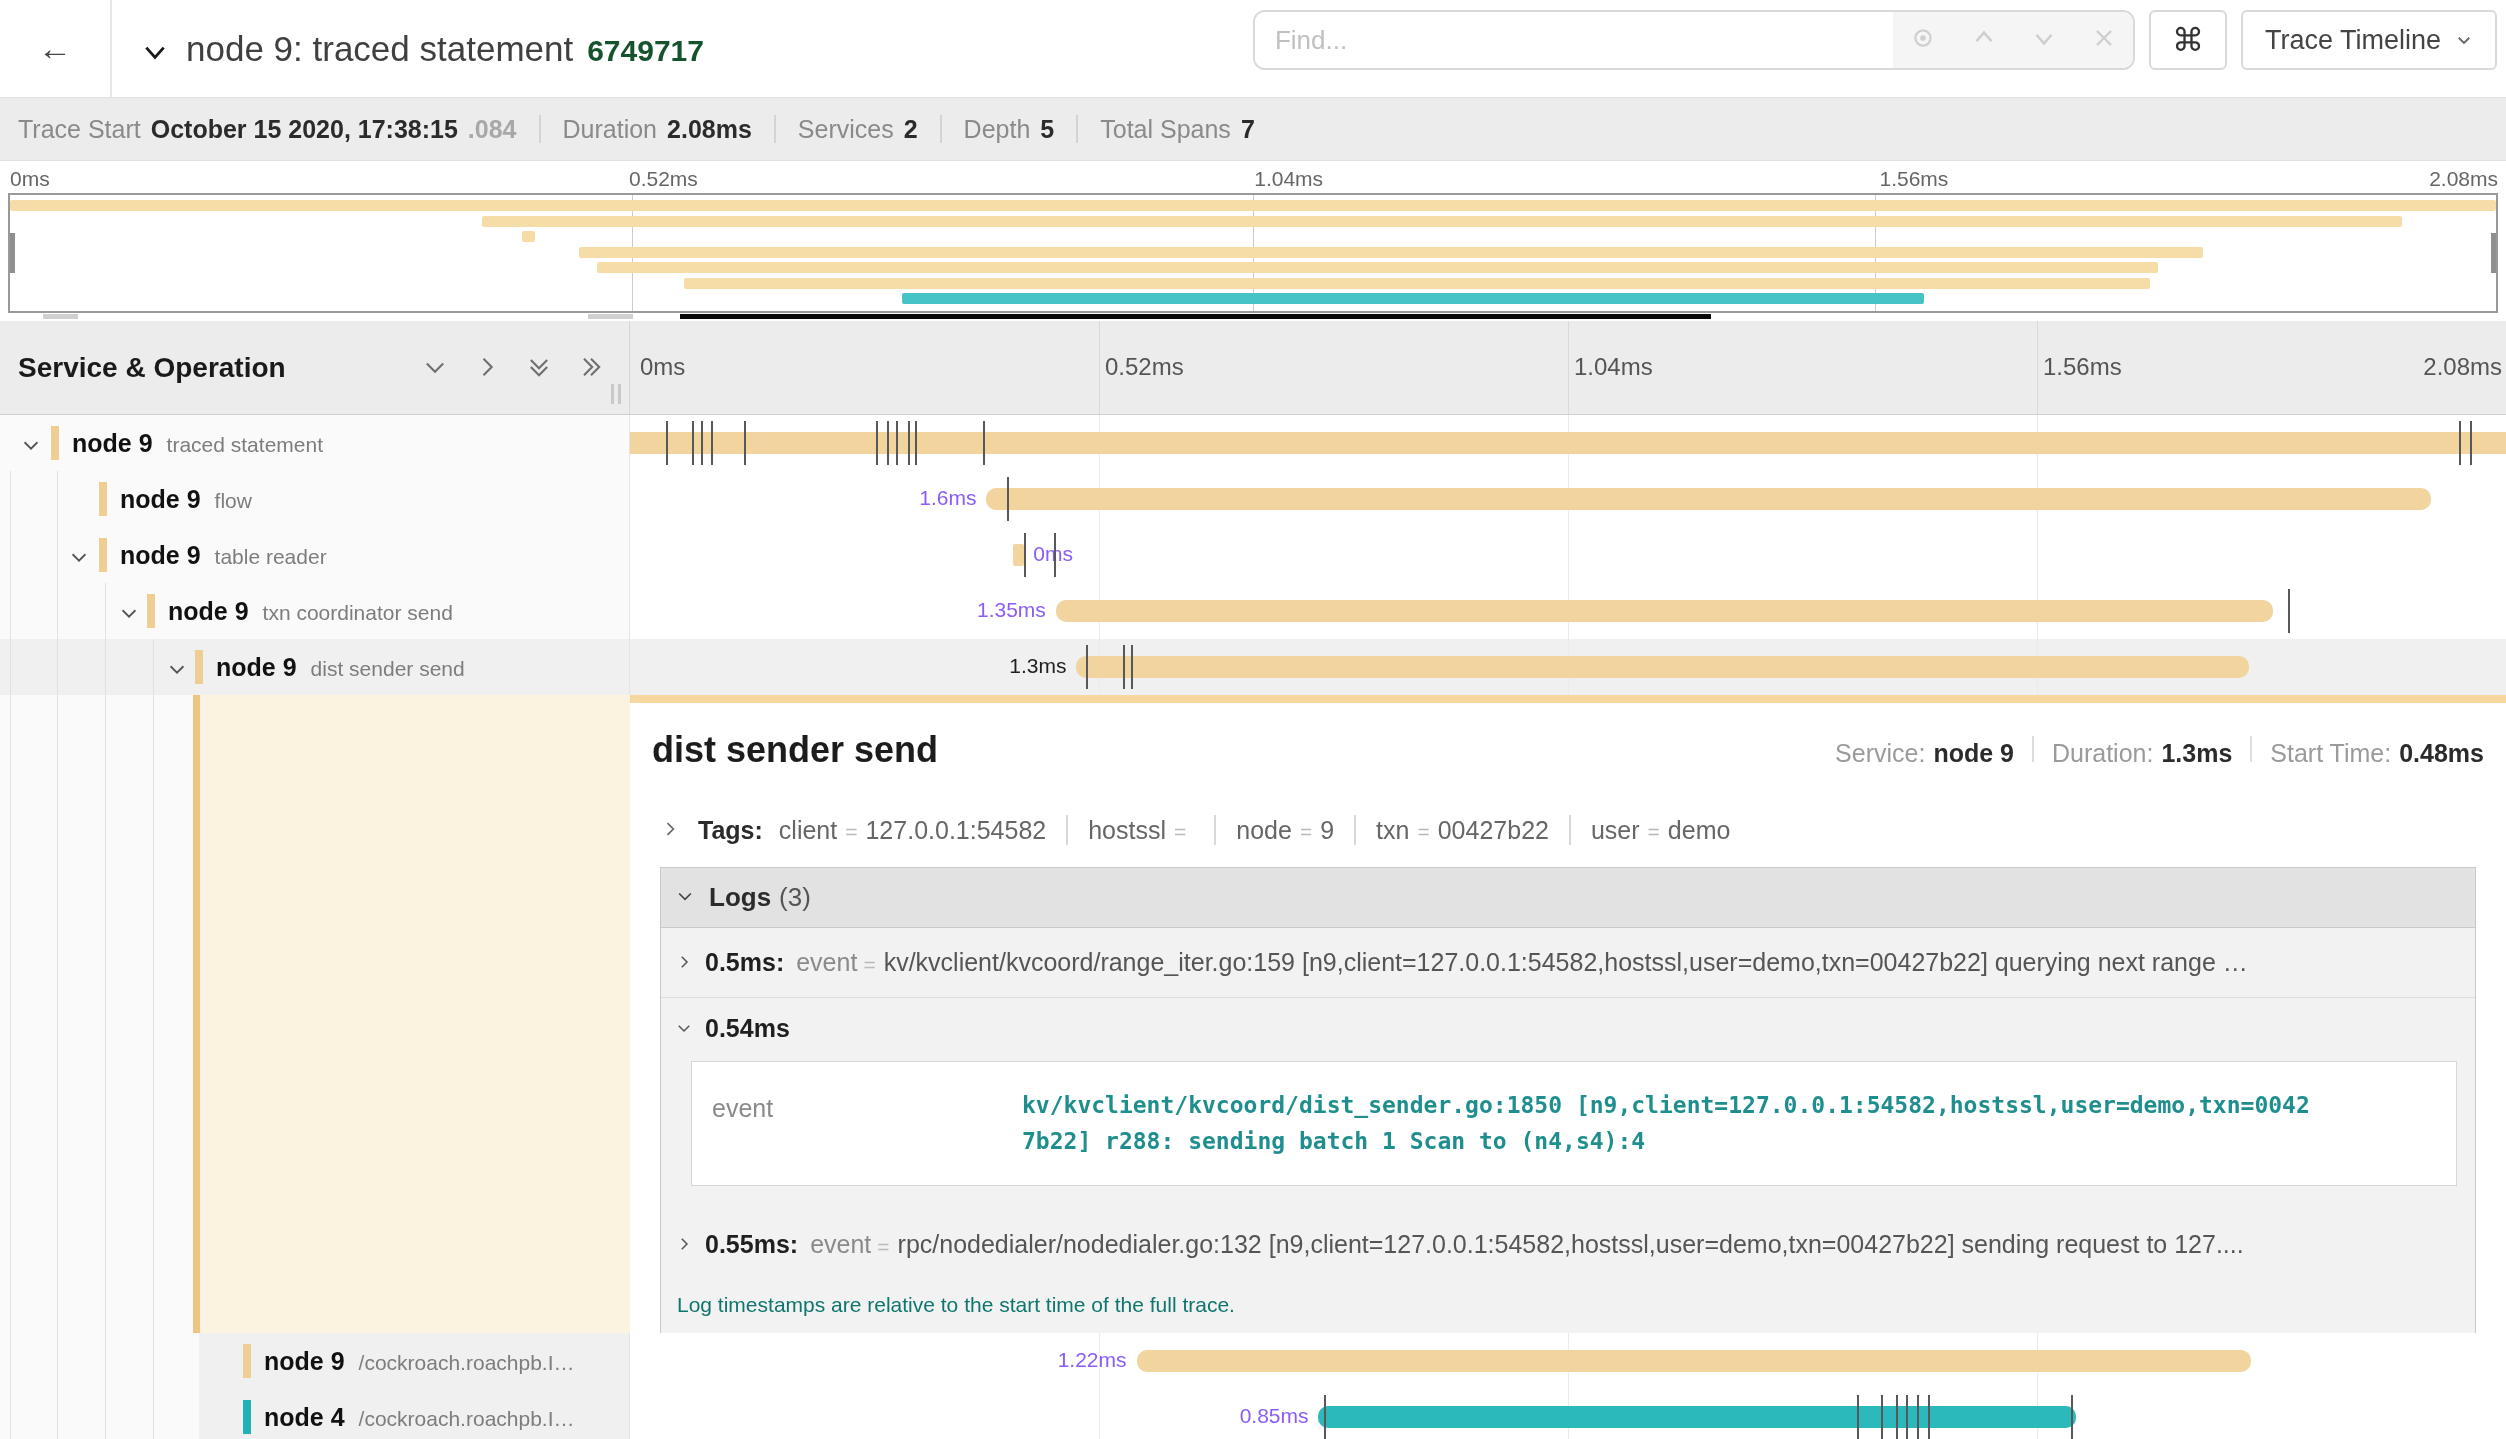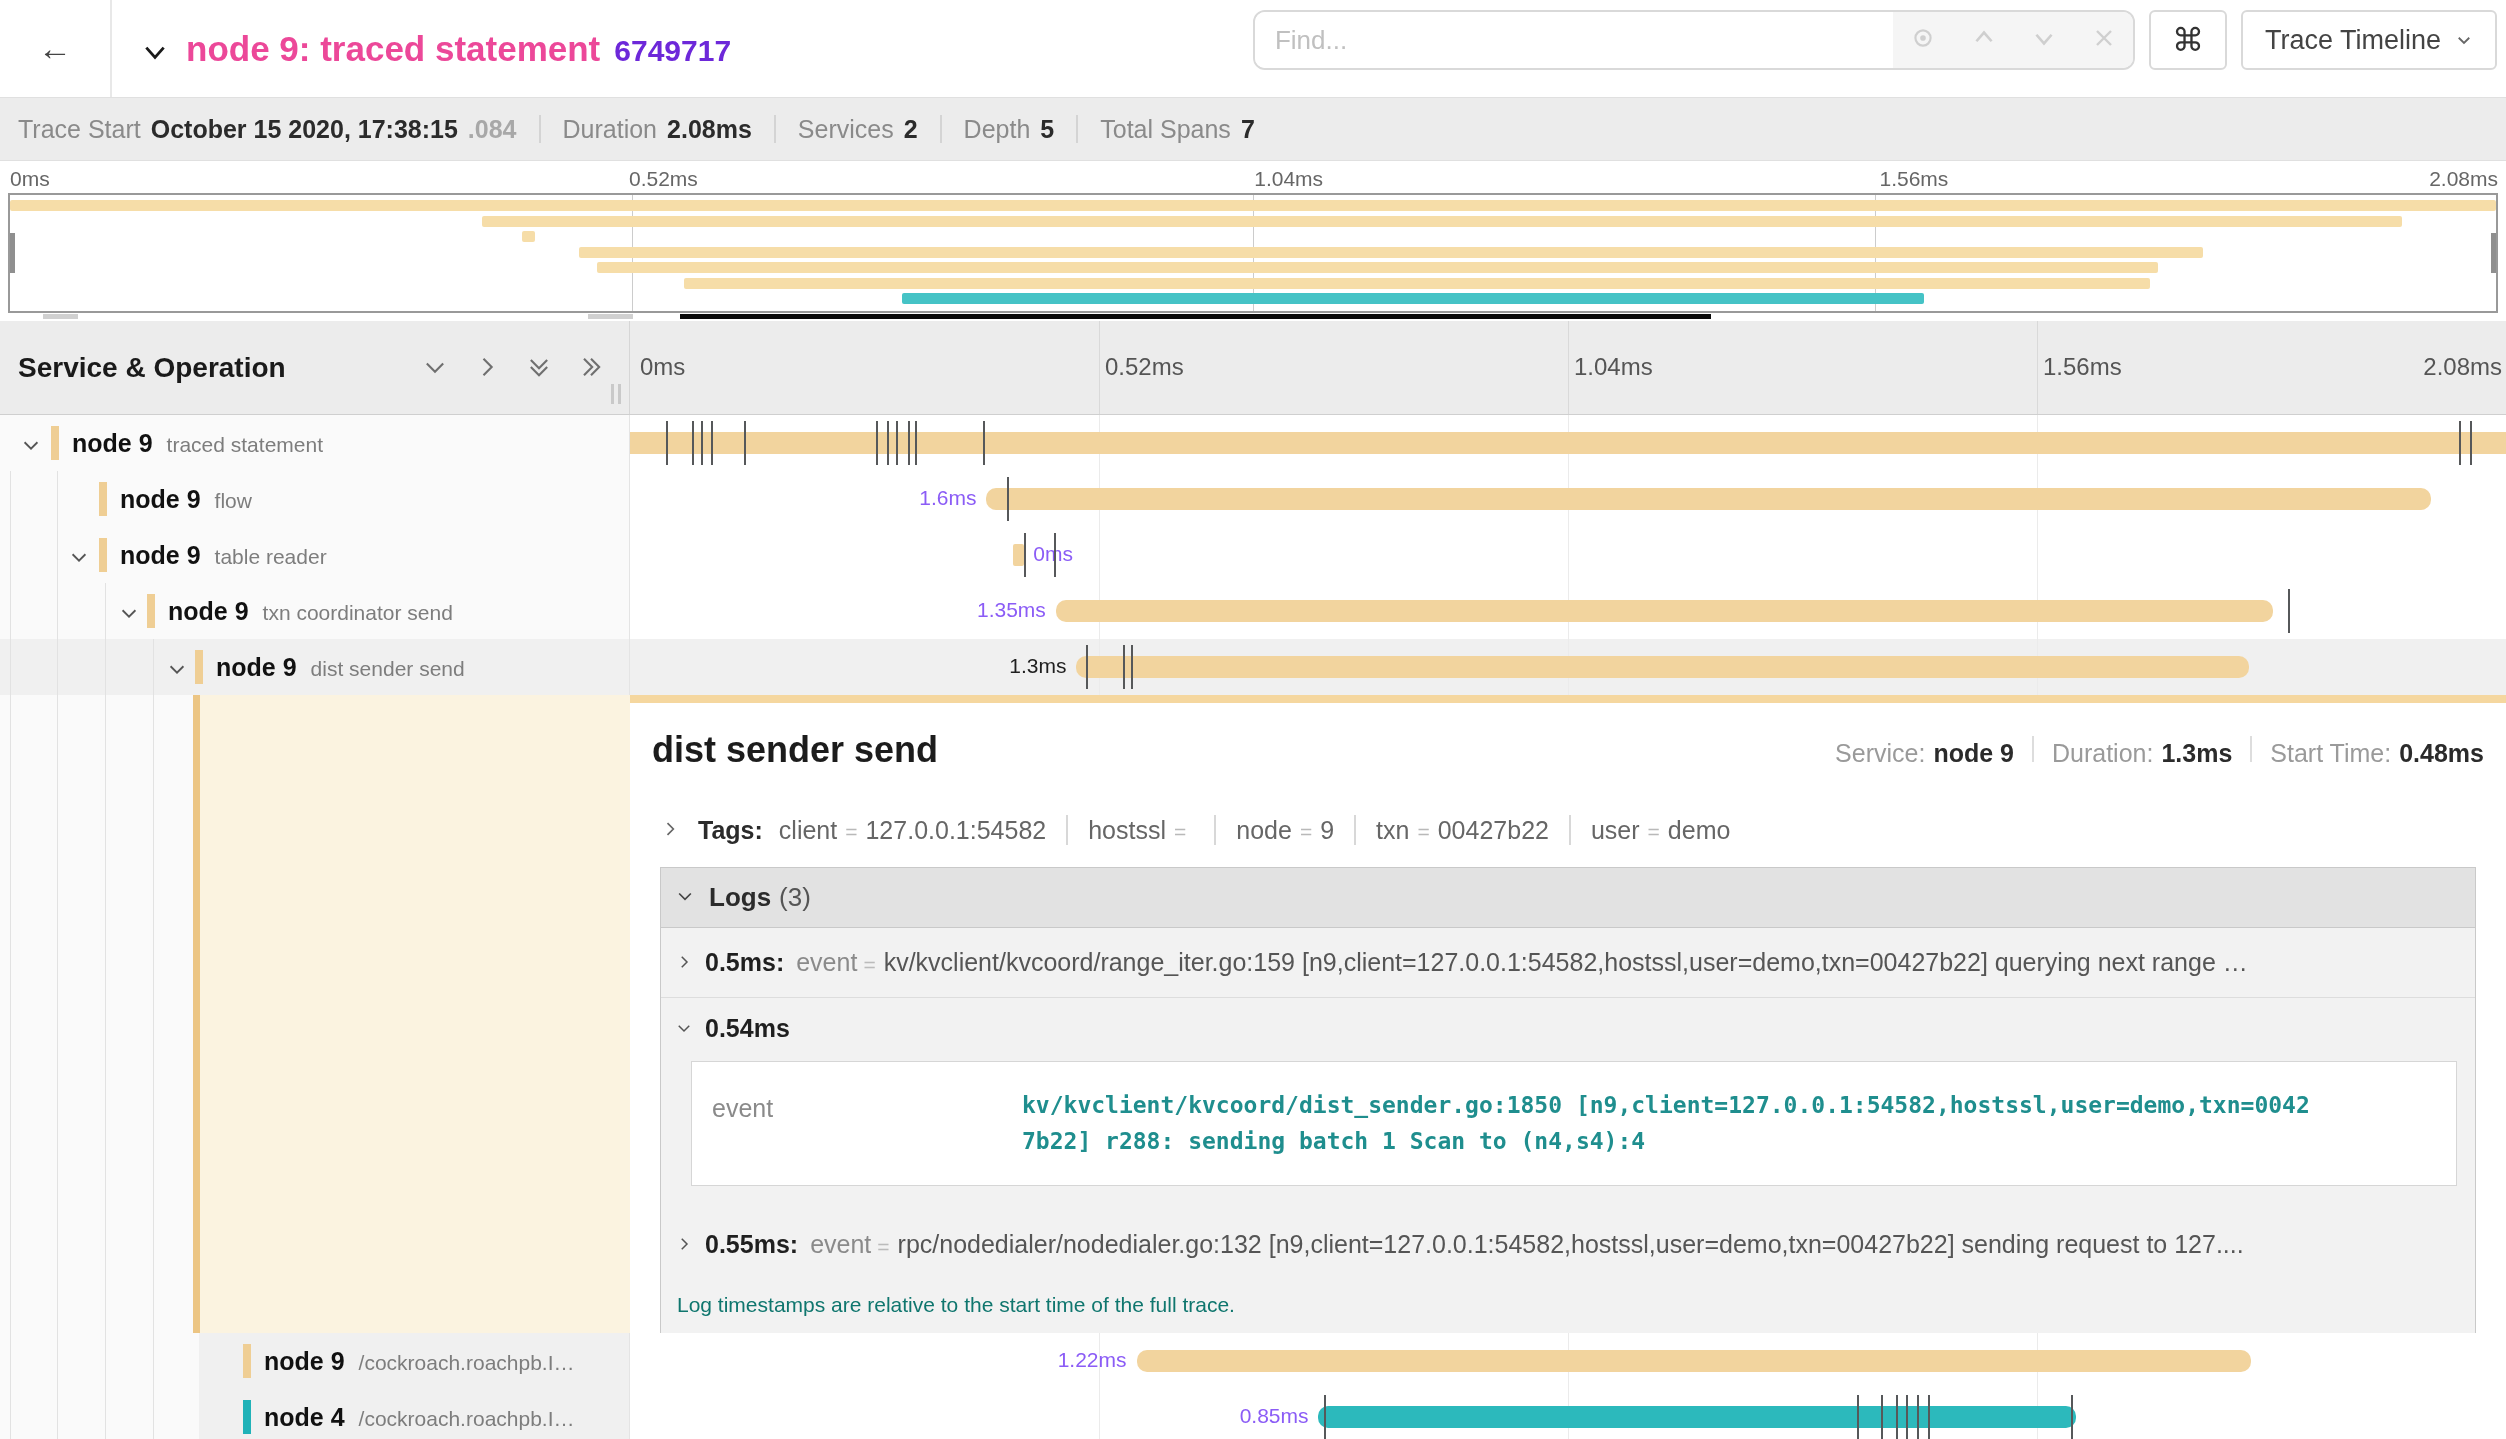--- a/index.html
+++ b/index.html
@@ -5,22 +5,22 @@
   * { margin:0; padding:0; box-sizing:border-box; }
   html,body { width:2506px; height:1439px; overflow:hidden; background:#fff;
     font-family:"Liberation Sans", sans-serif; color:#333; }
 
   
   .topbar { height:97px; display:flex; align-items:center; background:#fff; position:relative; }
   .back-btn { width:112px; height:100%; border:none; background:#fff; font-size:34px; color:#444;
     border-right:2px solid #e8e8e8; cursor:pointer; }
   .title-wrap { display:flex; align-items:baseline; margin-left:30px; gap:14px; }
   .title-chevron { color:#1a1a1a; margin-right:4px; position:relative; top:4px; }
-  .trace-title { font-size:35px; font-weight:700; color:#ec4899; }
-  .trace-id { font-size:30px; font-weight:700; color:#6d28d9; }
+  .trace-title { font-size:35px; font-weight:400; color:#404040; }
+  .trace-id { font-size:30px; font-weight:700; color:#14532d; }
   .topbar-right { position:absolute; right:9px; top:10px; display:flex; align-items:stretch; gap:14px; height:60px; }
   .find-group { display:flex; width:882px; border:2px solid #d9d9d9; border-radius:12px; overflow:hidden; background:#fff; }
   .find-input { flex:1; border:none; outline:none; font-size:26px; padding:0 20px; color:#444;
     font-family:"Liberation Sans", sans-serif; }
   .find-input::placeholder { color:#c0c0c0; }
   .find-ext { width:240px; background:#f5f5f5; display:flex; align-items:center; justify-content:space-around; color:#cfcfcf; }
   .sq-btn { border:2px solid #d9d9d9; border-radius:6px; background:#fff; font-size:32px; color:#333;
     width:78px; display:flex; align-items:center; justify-content:center; cursor:pointer; }
   .view-btn { border:2px solid #d9d9d9; border-radius:6px; background:#fff; font-size:27px; color:#444;
     padding:0 22px; display:flex; align-items:center; gap:14px; cursor:pointer; }

